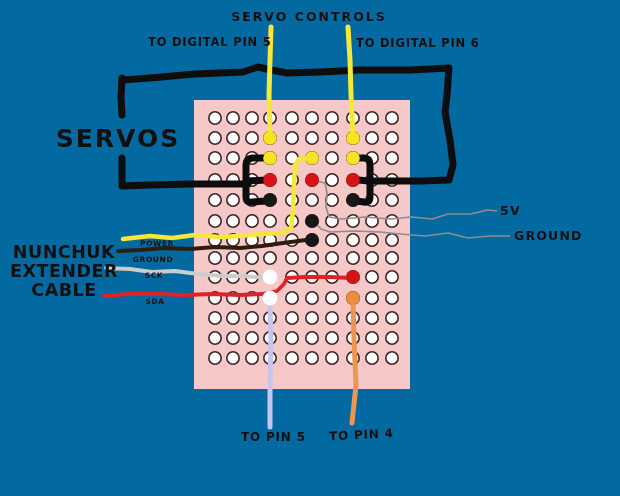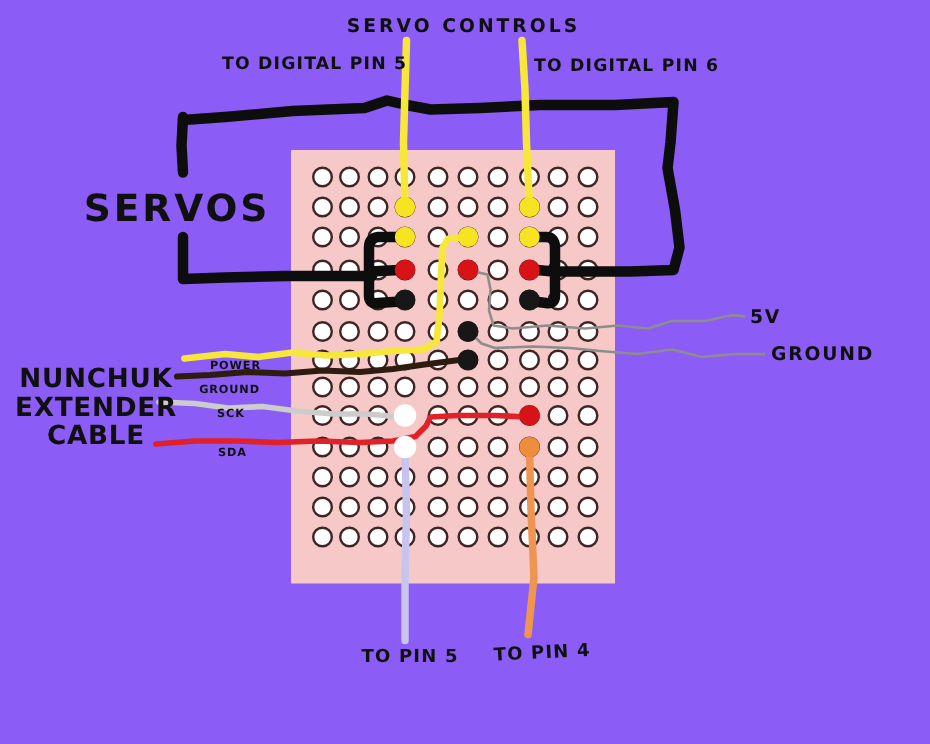--- a/index.html
+++ b/index.html
@@ -1,16 +1,16 @@
 <!DOCTYPE html>
 <html><head>
 <meta charset="utf-8">
 <style>
   html,body{margin:0;padding:0;background:#ffffff;}
-  .stage{position:relative;width:620px;height:496px;background:#8b5cf6;overflow:hidden;}
+  .stage{position:relative;width:620px;height:496px;background:#0369a1;overflow:hidden;}
   svg{position:absolute;left:0;top:0;}
   text{font-family:"DejaVu Sans","Liberation Sans",sans-serif;font-weight:bold;}
   .t-title{font-size:12.5px;letter-spacing:2px;}
   .t-pin{font-size:11.5px;letter-spacing:0.8px;}
   .t-servos{font-size:25px;letter-spacing:2px;}
   .t-nunchuk{font-size:17.5px;letter-spacing:0.5px;}
   .t-tiny{font-size:7.5px;letter-spacing:0.6px;}
   .t-right{font-size:12.5px;letter-spacing:1.2px;}
   .t-bottom{font-size:12px;letter-spacing:0.8px;}
 </style>

